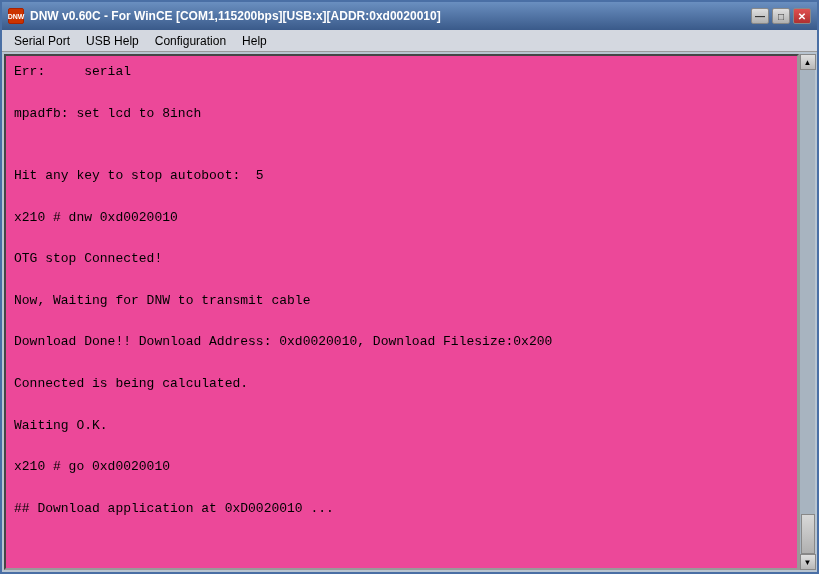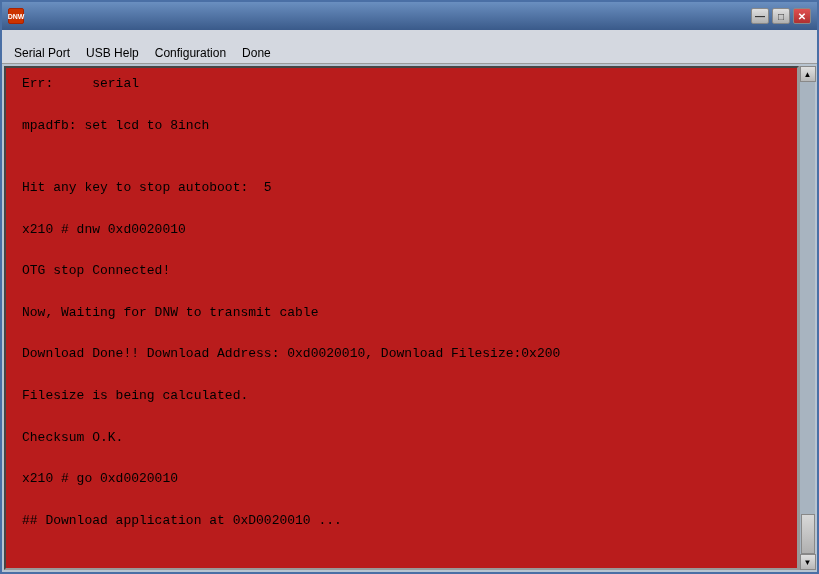--- a/index.html
+++ b/index.html
@@ -88,43 +88,42 @@
     }
 
     .menu-bar {
       height: 22px;
       background: #d4d8e0;
       border-bottom: 1px solid #999;
       display: flex;
       align-items: center;
       padding: 0 4px;
       flex-shrink: 0;
-      margin-top: 12px;
     }
 
     .menu-item {
       padding: 2px 8px;
       font-size: 12px;
       color: #000;
       cursor: pointer;
     }
 
     .content-area {
       flex: 1;
       background: #b8c4d0;
       padding: 2px;
       display: flex;
       position: relative;
     }
 
     .terminal {
       flex: 1;
-      background: #b91c1c;
+      background: #ec4899;
       border: 2px inset #999;
-      padding: 6px 16px;
+      padding: 6px 8px;
       overflow: hidden;
       font-family: 'Courier New', Courier, monospace;
       font-size: 13px;
       color: #000;
       line-height: 1.6;
     }
 
     .terminal-line {
       white-space: pre;
     }
@@ -171,55 +170,56 @@
 </head>
 <body>
 
 <div class="window">
 
   <div class="title-bar">
     <div class="title-bar-left">
       <div class="title-icon">
         <span style="font-size:7px;">DNW</span>
       </div>
+      <span class="title-text">DNW v0.60C - For WinCE  [COM1,115200bps][USB:x][ADDR:0xd0020010]</span>
     </div>
     <div class="title-buttons">
       <div class="title-btn">—</div>
       <div class="title-btn">□</div>
       <div class="title-btn close">✕</div>
     </div>
   </div>
 
   <div class="menu-bar">
     <div class="menu-item">Serial Port</div>
     <div class="menu-item">USB Help</div>
     <div class="menu-item">Configuration</div>
-    <div class="menu-item">Done</div>
+    <div class="menu-item">Help</div>
   </div>
 
   <div class="content-area">
     <div class="terminal" id="terminal-container">
     <div class="terminal-line">Err:     serial</div>
         <div class="terminal-line">&nbsp;</div>
         <div class="terminal-line">mpadfb: set lcd to 8inch</div>
         <div class="terminal-line">&nbsp;</div>
         <div class="terminal-line">&nbsp;</div>
         <div class="terminal-line">Hit any key to stop autoboot:  5</div>
         <div class="terminal-line">&nbsp;</div>
         <div class="terminal-line">x210 # dnw 0xd0020010</div>
         <div class="terminal-line">&nbsp;</div>
         <div class="terminal-line">OTG stop Connected!</div>
         <div class="terminal-line">&nbsp;</div>
         <div class="terminal-line">Now, Waiting for DNW to transmit cable</div>
         <div class="terminal-line">&nbsp;</div>
         <div class="terminal-line">Download Done!! Download Address: 0xd0020010, Download Filesize:0x200</div>
         <div class="terminal-line">&nbsp;</div>
-        <div class="terminal-line">Filesize is being calculated.</div>
-        <div class="terminal-line">&nbsp;</div>
-        <div class="terminal-line">Checksum O.K.</div>
+        <div class="terminal-line">Connected is being calculated.</div>
+        <div class="terminal-line">&nbsp;</div>
+        <div class="terminal-line">Waiting O.K.</div>
         <div class="terminal-line">&nbsp;</div>
         <div class="terminal-line">x210 # go 0xd0020010</div>
         <div class="terminal-line">&nbsp;</div>
         <div class="terminal-line">## Download application at 0xD0020010 ...</div>
       </div>
     <div class="scrollbar">
       <div class="scroll-btn">▲</div>
       <div class="scroll-track">
         <div class="scroll-thumb"></div>
       </div>

